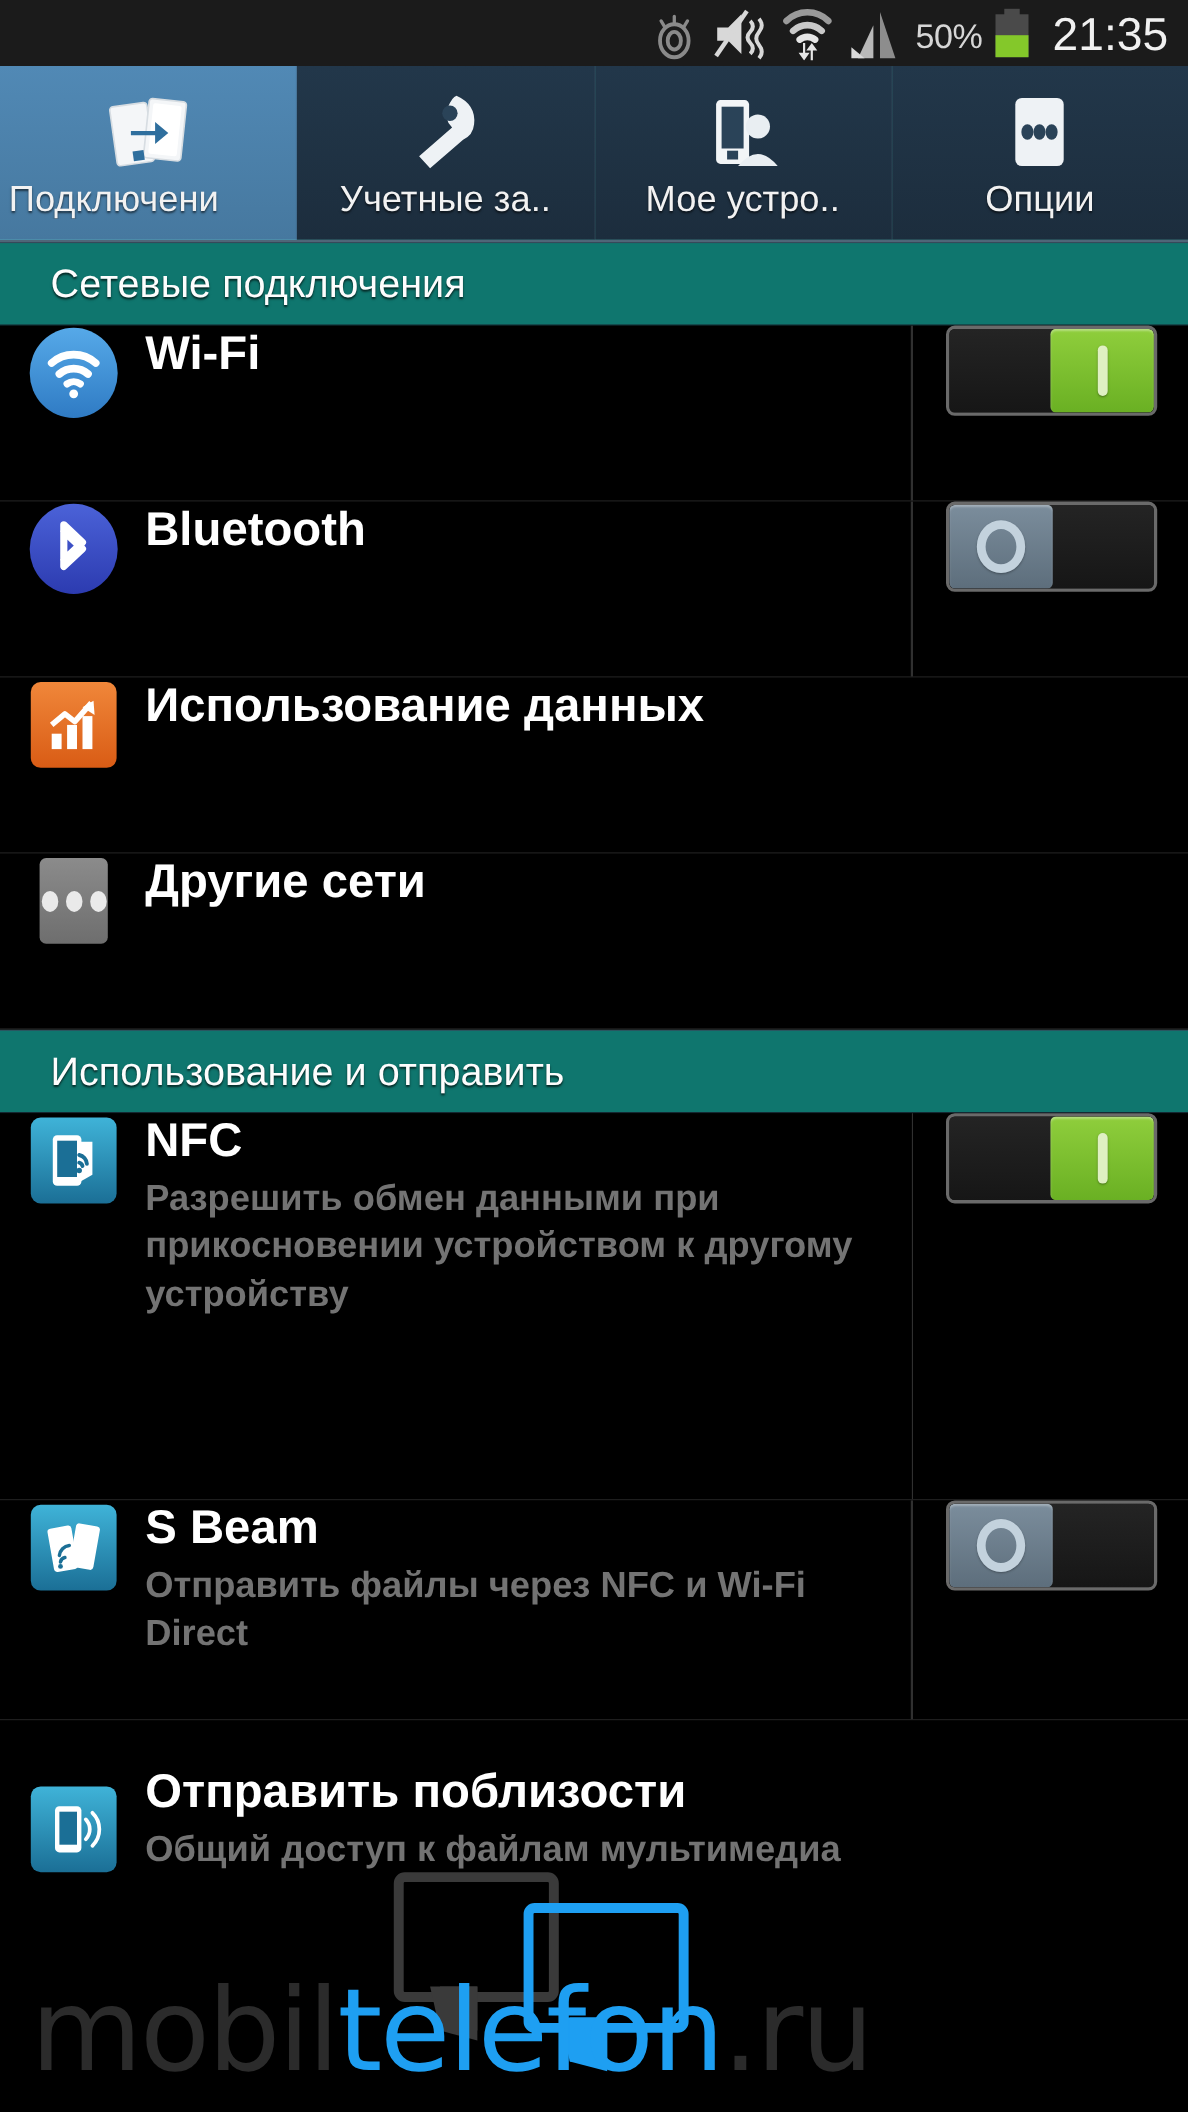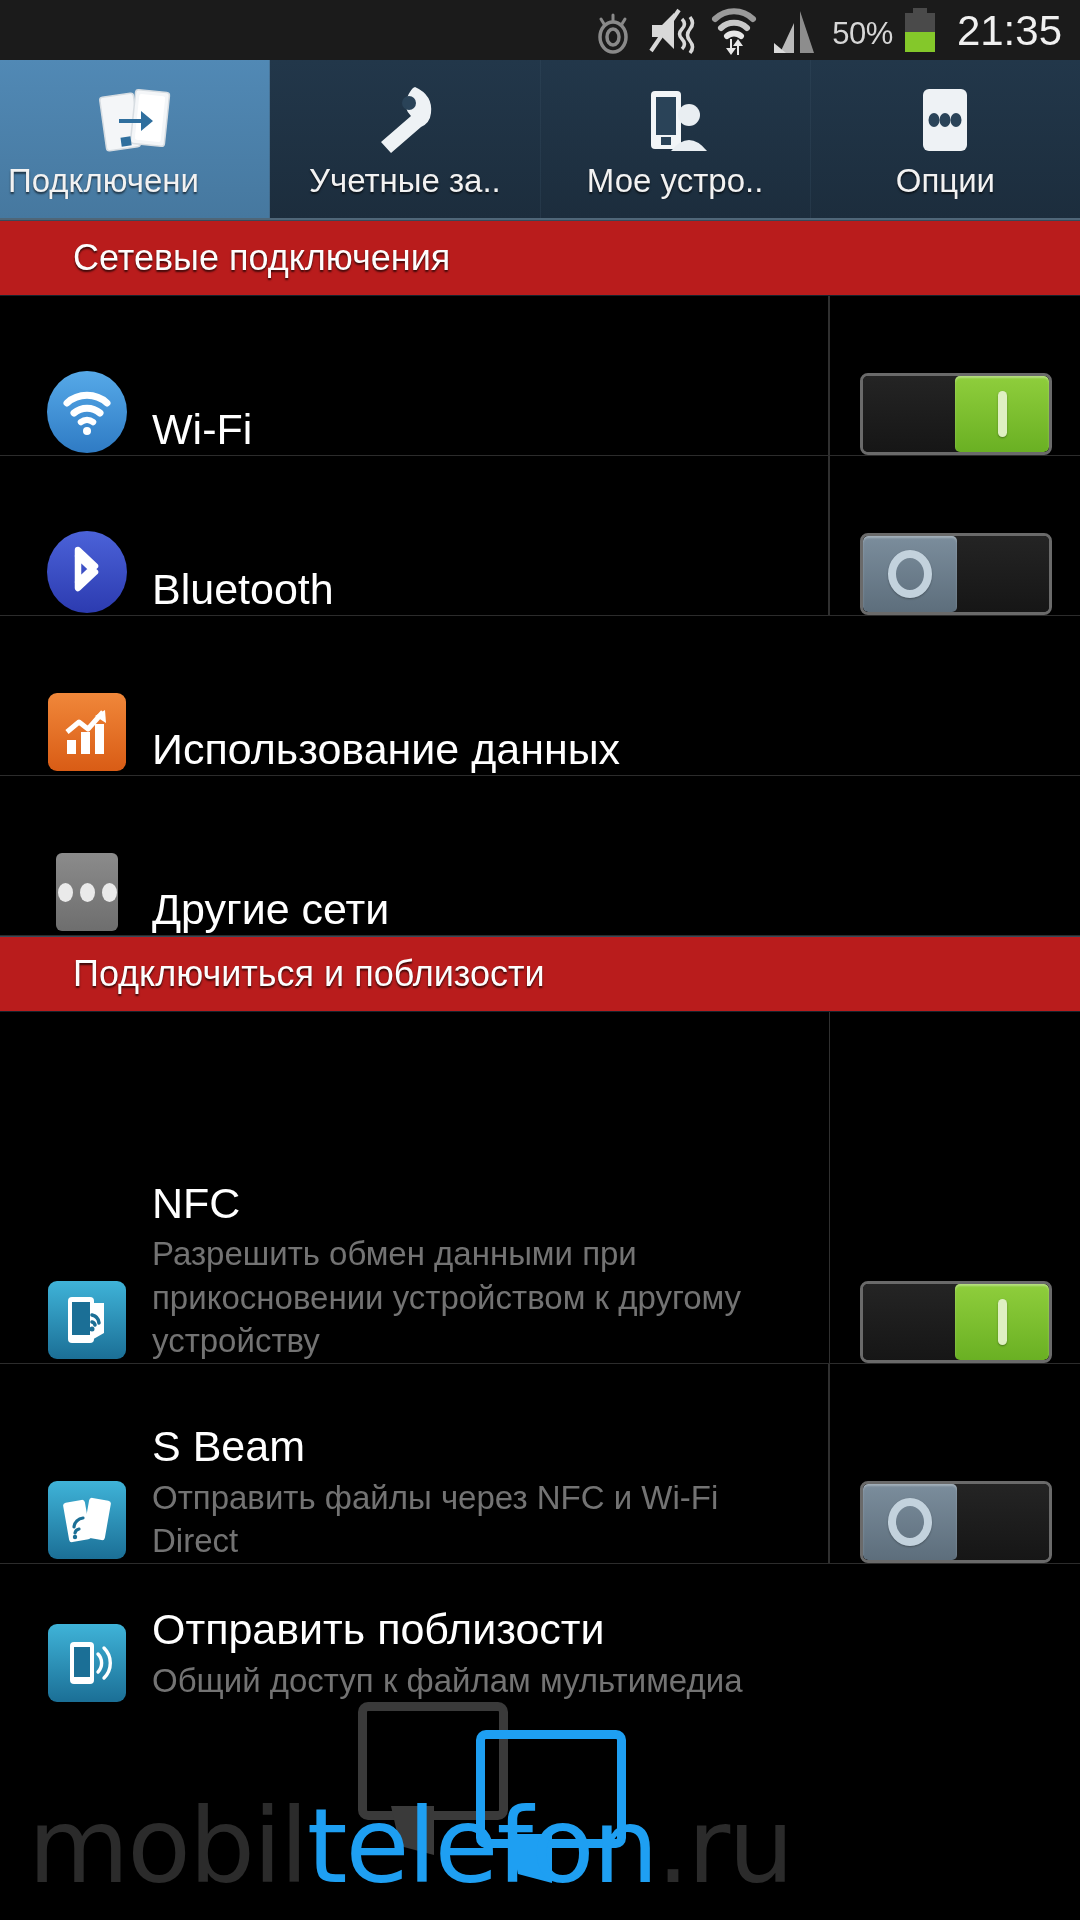--- a/index.html
+++ b/index.html
@@ -54,34 +54,35 @@
   .tab-ic{ height:86px; display:flex; align-items:center; justify-content:center; }
   .tab-label{
     font-size:33px; color:#f2f2f2; white-space:nowrap; overflow:hidden;
     width:100%; text-align:center; line-height:1.05;
     text-shadow:0 2px 2px rgba(0,0,0,.6);
   }
   .tab.active .tab-label{ text-align:left; padding-left:8px; }
 
   
   .sec-head{
-    height:76px; background:#b91c1c;
+    height:76px; background:#0f766e;
     display:flex; align-items:center;
-    padding-left:73px;
+    padding-left:46px;
     font-size:36px; color:#fdfdfd;
     border-top:1px solid #36495a; border-bottom:1px solid #16222c;
     text-shadow:0 2px 2px rgba(0,0,0,.7);
   }
 
   
   .row{
-    display:flex; align-items:flex-end;
+    display:flex; align-items:flex-start;
     background:#000; position:relative;
-    padding-left:44px; padding-right:0;
+    padding-left:24px; padding-right:0;
     border-bottom:1px solid #2c2c2c;
+    font-weight:bold;
   }
   .row-icon{
     width:86px; flex:0 0 86px; height:86px;
     display:flex; align-items:center; justify-content:center; margin-right:22px;
   }
   .row-text{ flex:1 1 auto; min-width:0; padding-right:20px; }
   .row-title{ font-size:43px; color:#ffffff; line-height:1.18; }
   .row-sub{ font-size:33px; color:#737373; line-height:1.32; margin-top:4px; }
   .row-right{
     flex:0 0 auto; display:flex; align-items:center;
@@ -340,21 +341,21 @@
           <i></i>
           <i></i>
         </div>
     </div>
   </div>
   <div class="row-text">
     <div class="row-title">Другие сети</div>
   </div>
 </div>
 
-<div class="sec-head">Подключиться и поблизости</div>
+<div class="sec-head">Использование и отправить</div>
 
 <div class="row" style="height:352px">
   <div class="row-icon">
     <div class="tile tile-cyan">
       <svg width="54" height="54" viewBox="0 0 54 54">
         <rect x="8" y="4" width="26" height="46" rx="4" fill="#fff"></rect>
         <rect x="12" y="9" width="18" height="33" fill="#1b6f96"></rect>
         <path d="M30 10 l14 0 l0 30 l-14 8 z" fill="#fff"></path>
         <g fill="none" stroke="#1b6f96" stroke-width="3.5" stroke-linecap="round">
           <path d="M32 22 a9 9 0 0 1 7 8"></path>

